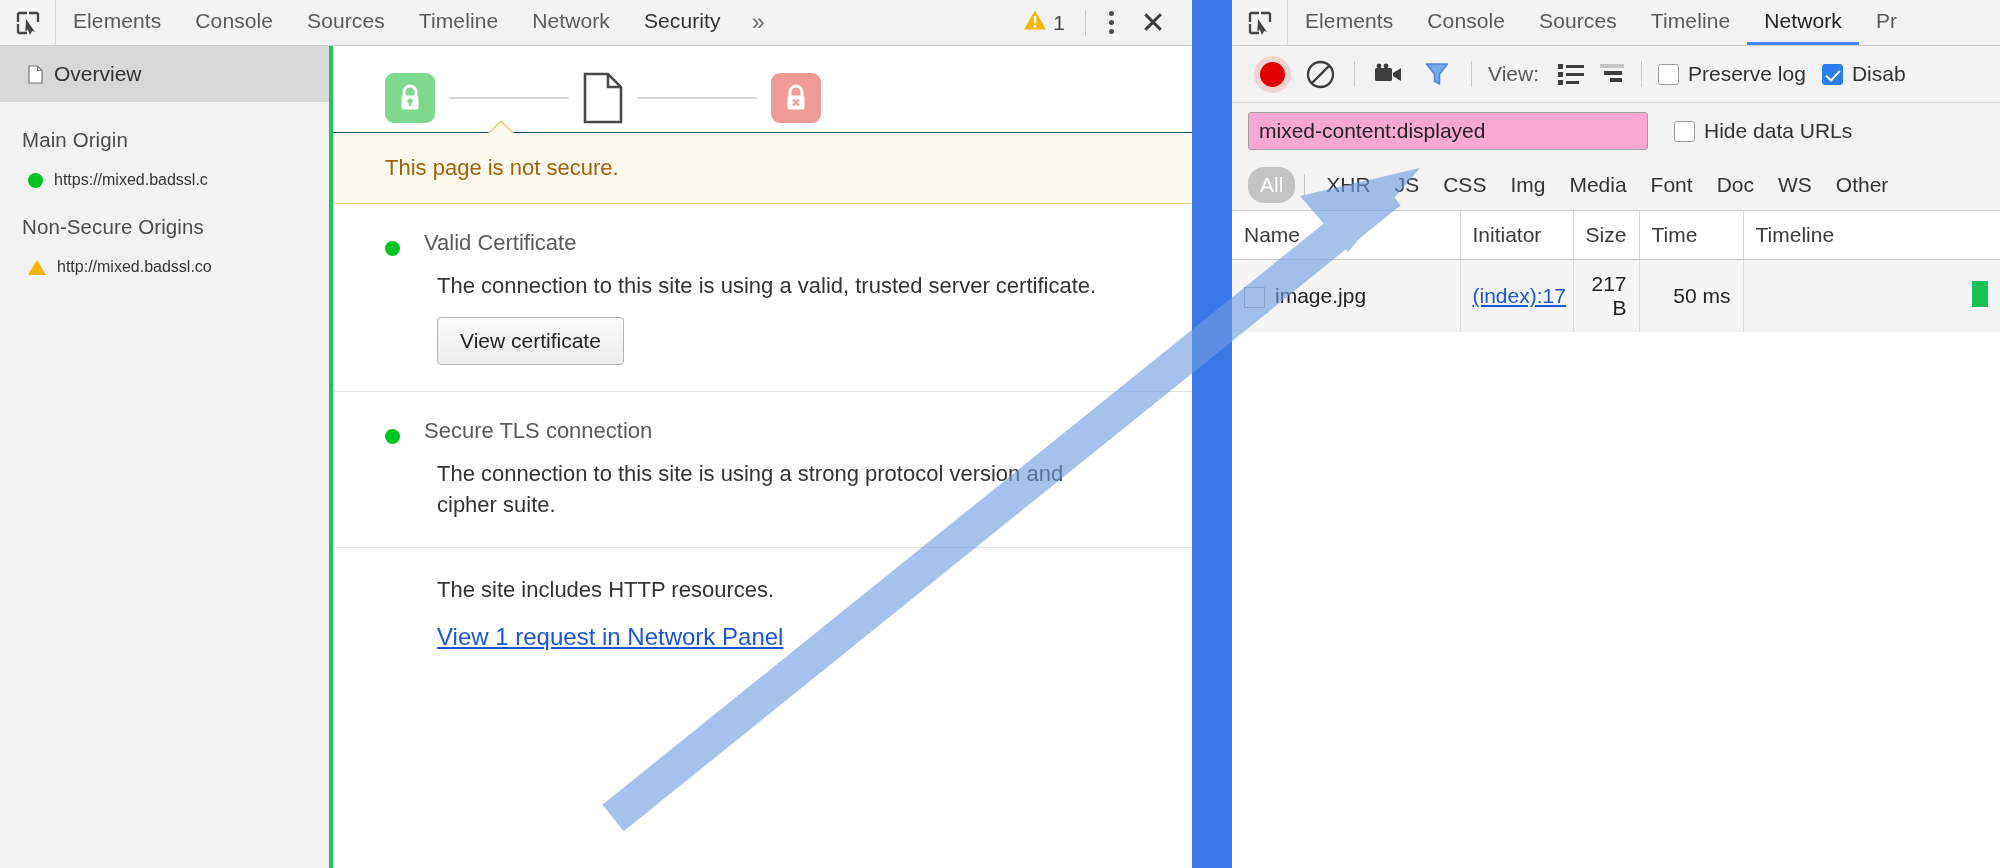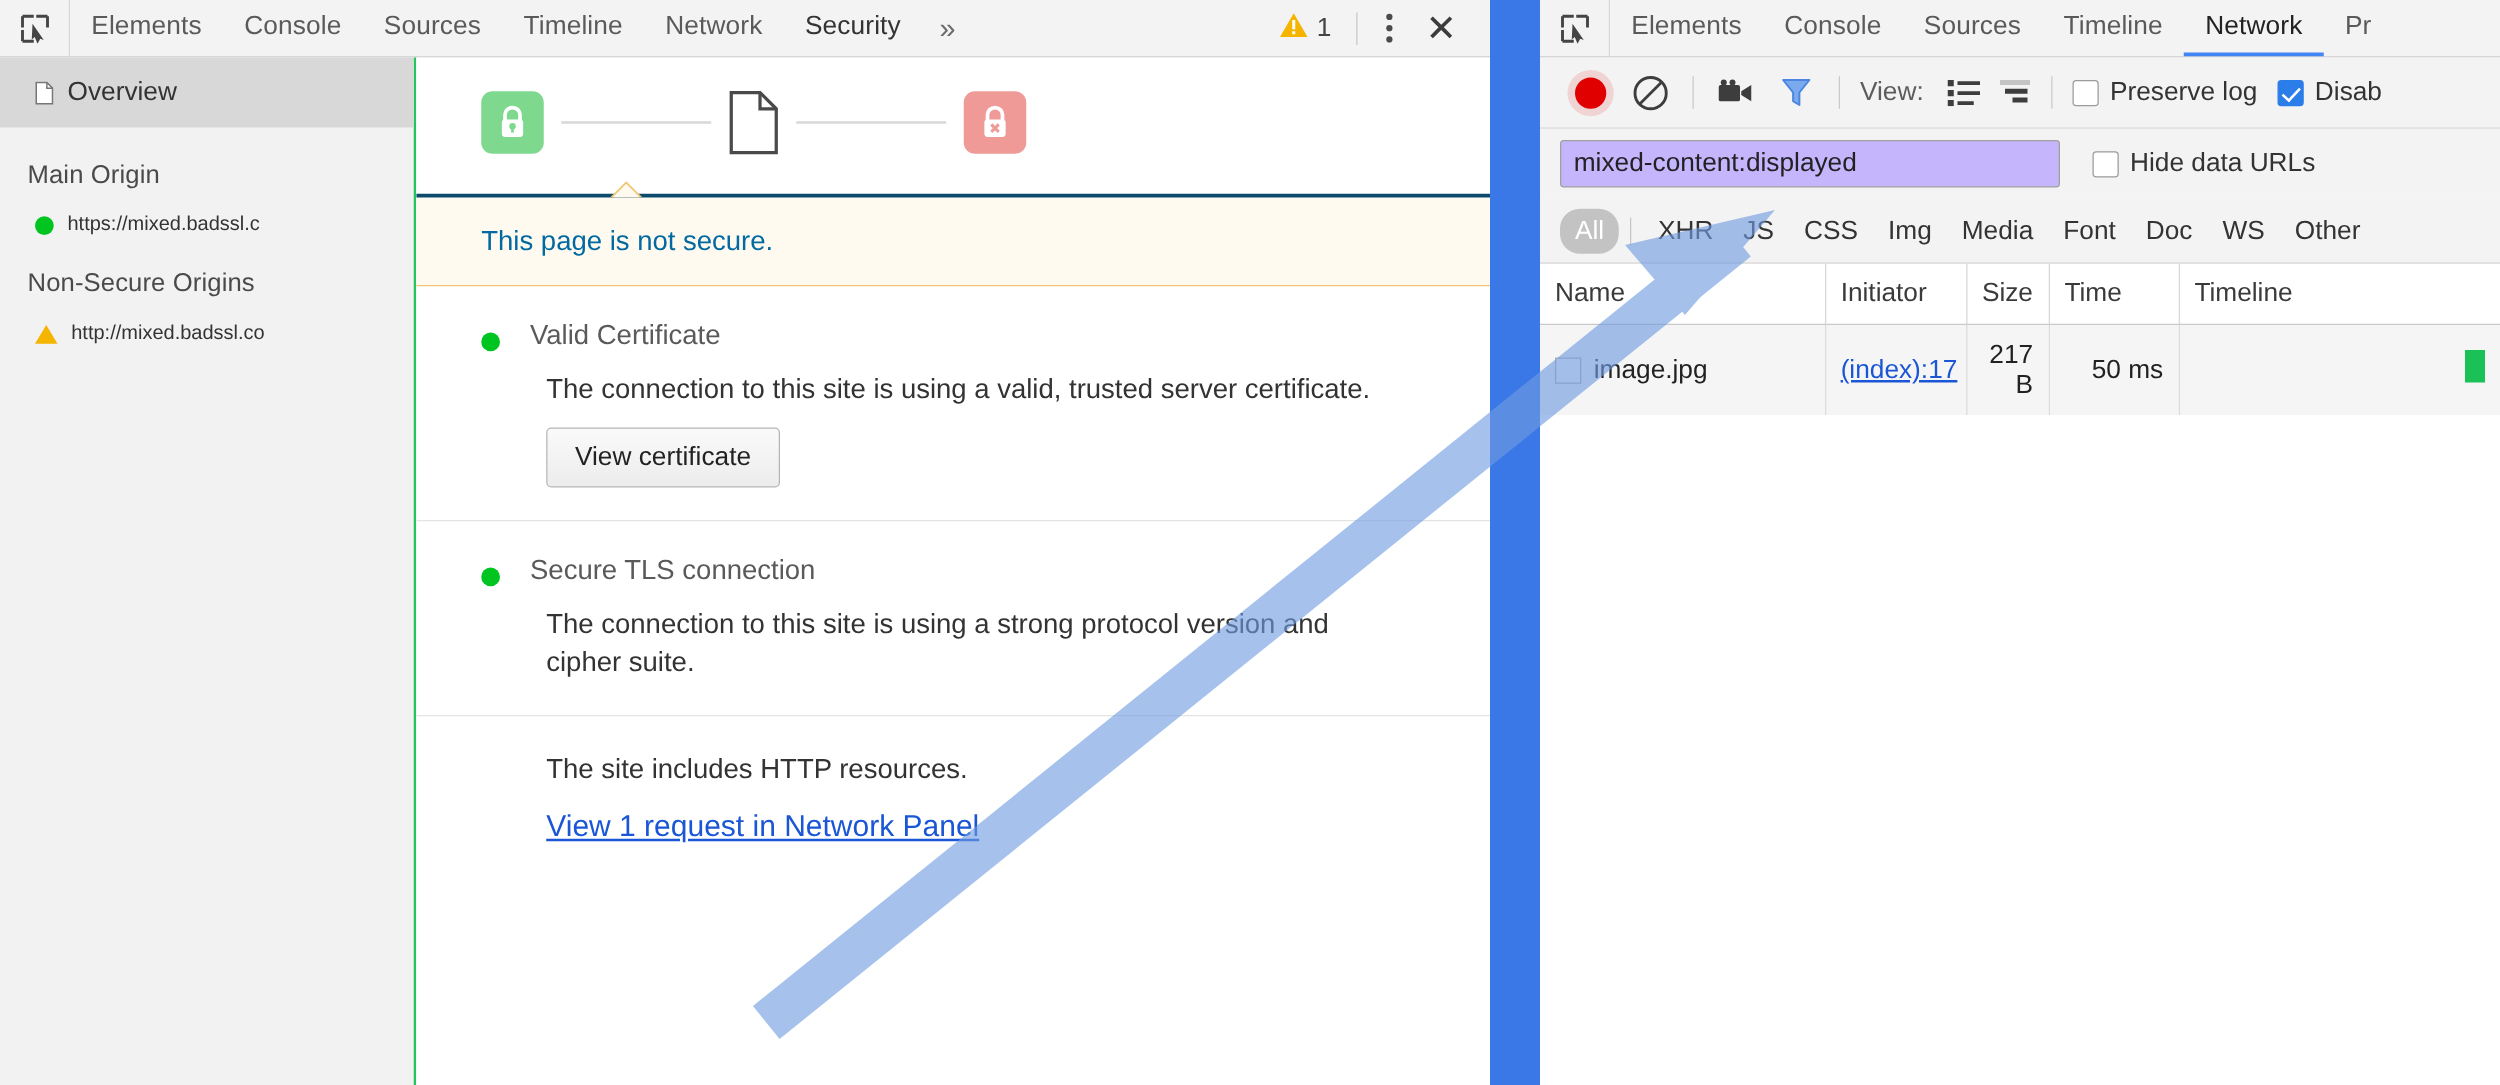--- a/index.html
+++ b/index.html
@@ -54,21 +54,21 @@
     justify-content: center; gap: 4px; cursor: pointer;
   }
   .kebab i { width: 5px; height: 5px; border-radius: 50%; background: #4b4b4b; display: block; }
   .closebtn {
     width: 50px; display: flex; align-items: center; justify-content: center;
     font-size: 30px; color: #3c3c3c; cursor: pointer;
   }
 
   .left-body { display: flex; height: 822px; }
   .sidebar {
-    width: 333px; background: #f2f2f2; border-right: 2px solid #22c55e;
+    width: 333px; background: #f2f2f2; border-right: 4px solid #22c55e;
     flex: 0 0 333px; padding-top: 0;
   }
   .side-item-sel {
     background: #d8d8d8; height: 56px; display: flex; align-items: center;
     padding-left: 28px; gap: 11px; font-size: 21px; color: #333;
   }
   .doc-icon-sm { width: 15px; height: 19px; position: relative; }
   .side-group {
     font-size: 20.5px; color: #4a4a4a; padding: 26px 0 0 22px; letter-spacing: .1px;
   }
@@ -93,23 +93,23 @@
   .sq-icon {
     width: 50px; height: 50px; border-radius: 9px; display: flex;
     align-items: center; justify-content: center; flex: 0 0 50px;
   }
   .sq-green { background: #7ed98e; }
   .sq-red { background: #ef9a97; }
   .strip-line { width: 120px; height: 2px; background: #d8d8d8; margin: 0 14px; }
   .doc-big { width: 40px; height: 52px; position: relative; flex: 0 0 40px; }
 
   .banner {
-    margin-top: 31px; background: #fffaf0;
-    border-top: 3px solid #0c4a6e; border-bottom: 1px solid #f0c674;
-    padding: 22px 0 22px 52px; font-size: 22px; color: #0369a1;
+    margin-top: 8px; background: #fffaf0;
+    border-top: 1px solid #0c4a6e; border-bottom: 1px solid #f0c674;
+    padding: 22px 0 22px 52px; font-size: 22px; color: #a16207;
     position: relative;
   }
   .banner-notch {
     position: absolute; left: 155px; top: -13px; width: 26px; height: 13px; overflow: hidden;
   }
   .banner-notch::before {
     content: ""; position: absolute; left: 0; top: 0;
     width: 0; height: 0; border-left: 13px solid transparent;
     border-right: 13px solid transparent; border-bottom: 13px solid #f0c674;
   }
@@ -176,21 +176,21 @@
     content: ""; position: absolute; left: 6px; top: 2px; width: 6px; height: 12px;
     border: solid #fff; border-width: 0 2.6px 2.6px 0; transform: rotate(43deg);
   }
 
   .filter-row {
     height: 56px; background: #f3f3f3; display: flex; align-items: center;
     padding-left: 16px; border-bottom: none;
   }
   .filter-input {
     width: 400px; height: 38px; border: 1px solid #a0a0a0; border-radius: 3px;
-    background: #c4b5fd; font-family: inherit; font-size: 21px; color: #222;
+    background: #f9a8d4; font-family: inherit; font-size: 21px; color: #222;
     padding: 0 10px;
   }
   .type-row {
     height: 52px; background: #f3f3f3; border-bottom: 1px solid #d0d0d0;
     display: flex; align-items: center; padding-left: 16px; gap: 0;
   }
   .pill {
     font-size: 21px; color: #333; padding: 6px 12px; border-radius: 16px; cursor: pointer;
   }
   .pill.active { background: #c3c3c3; color: #fff; }

